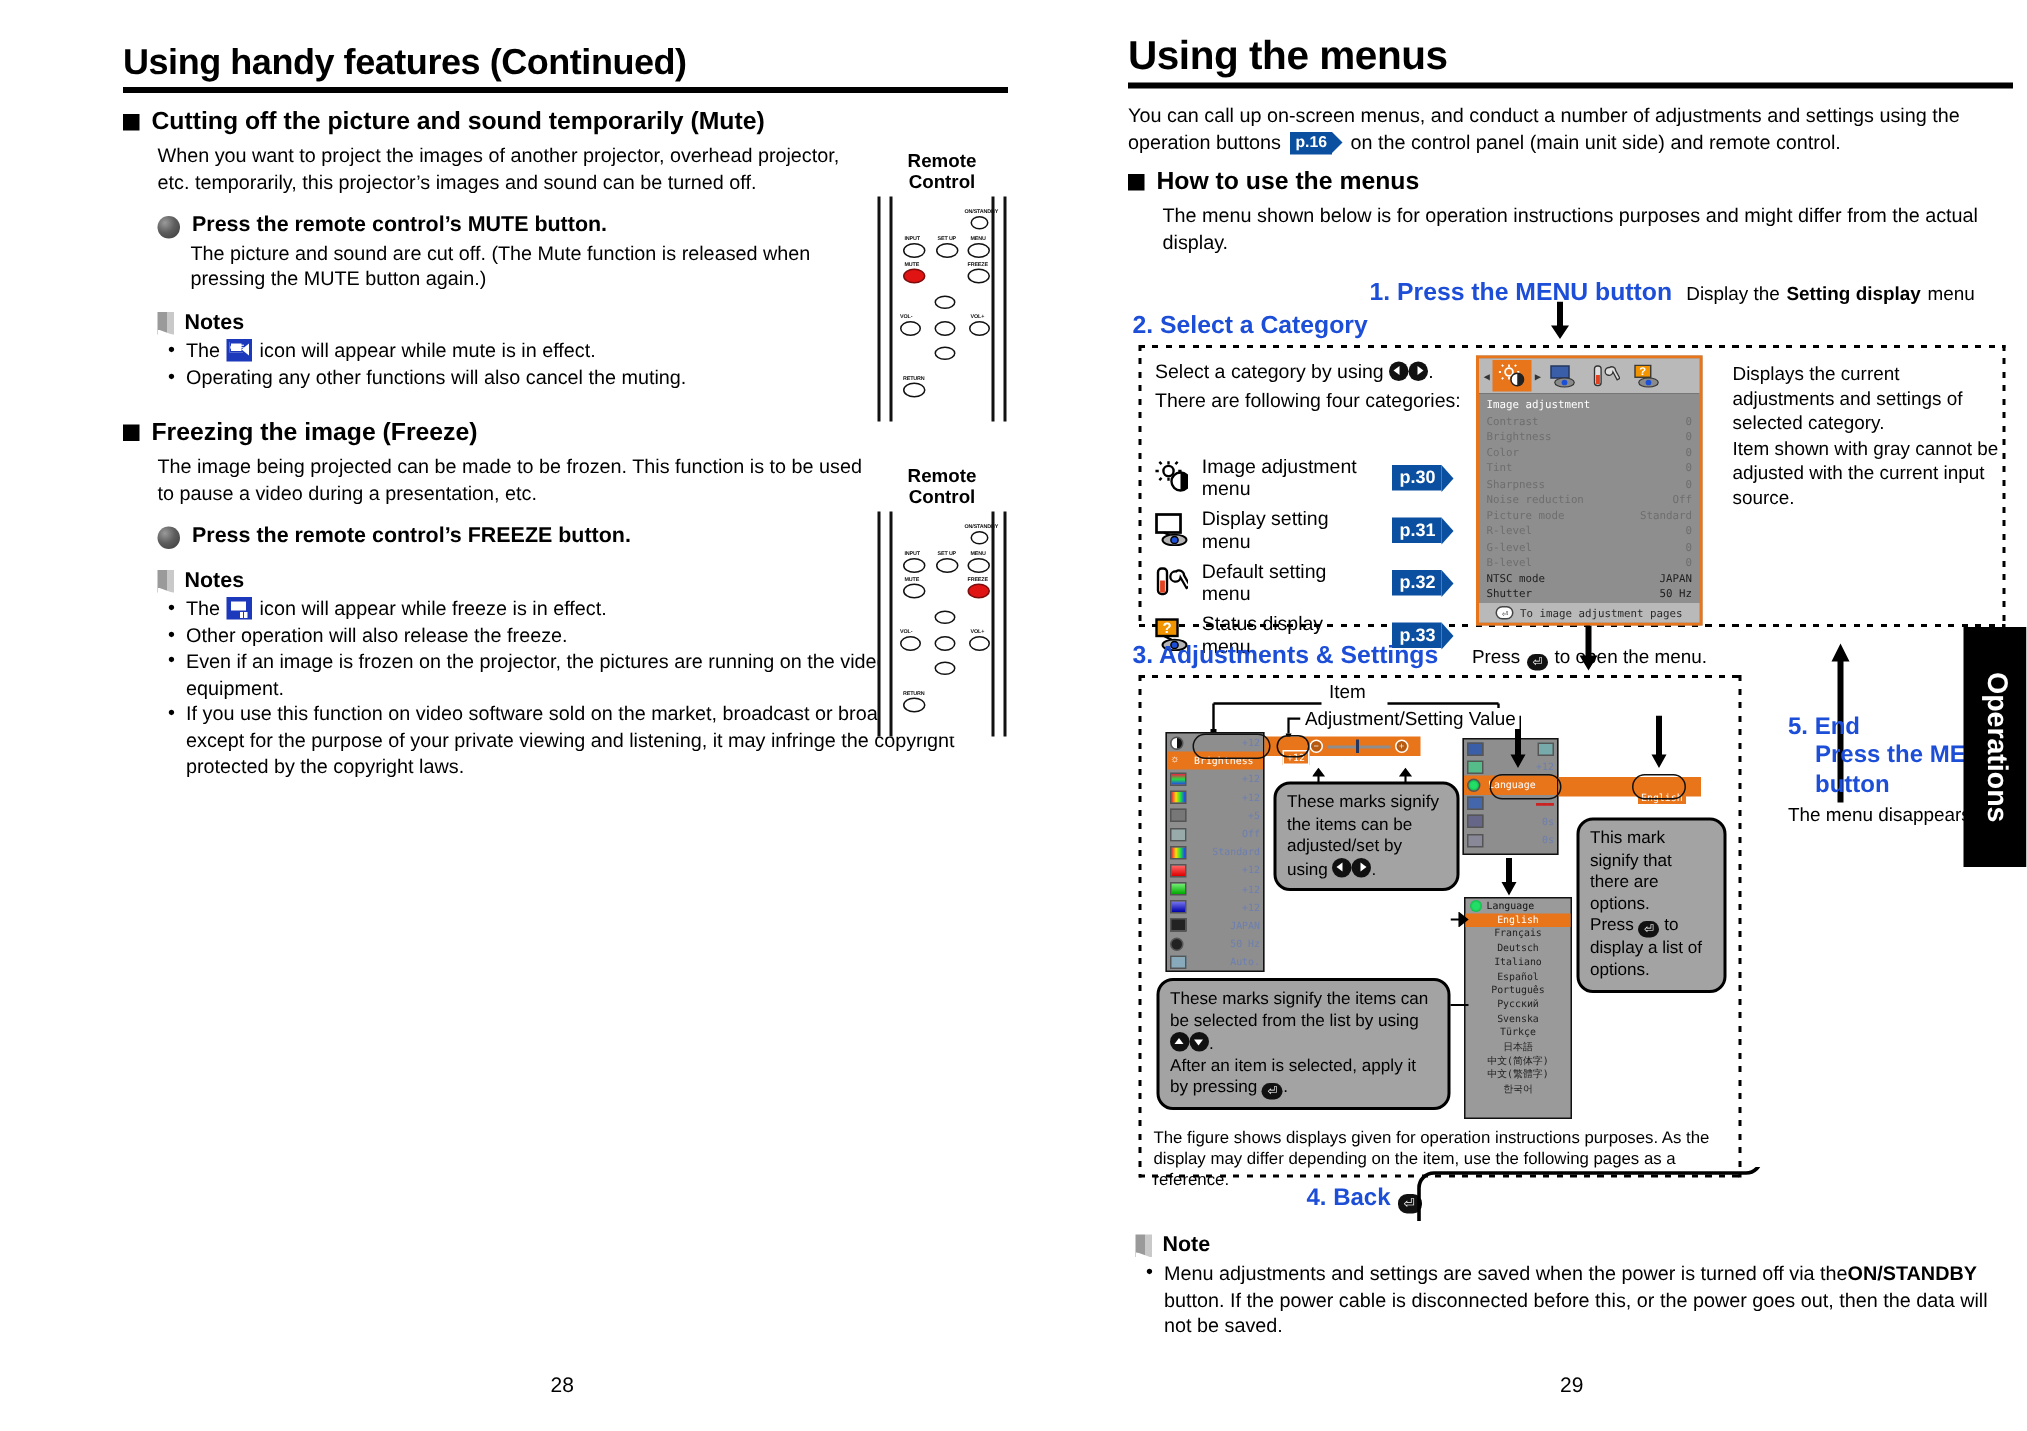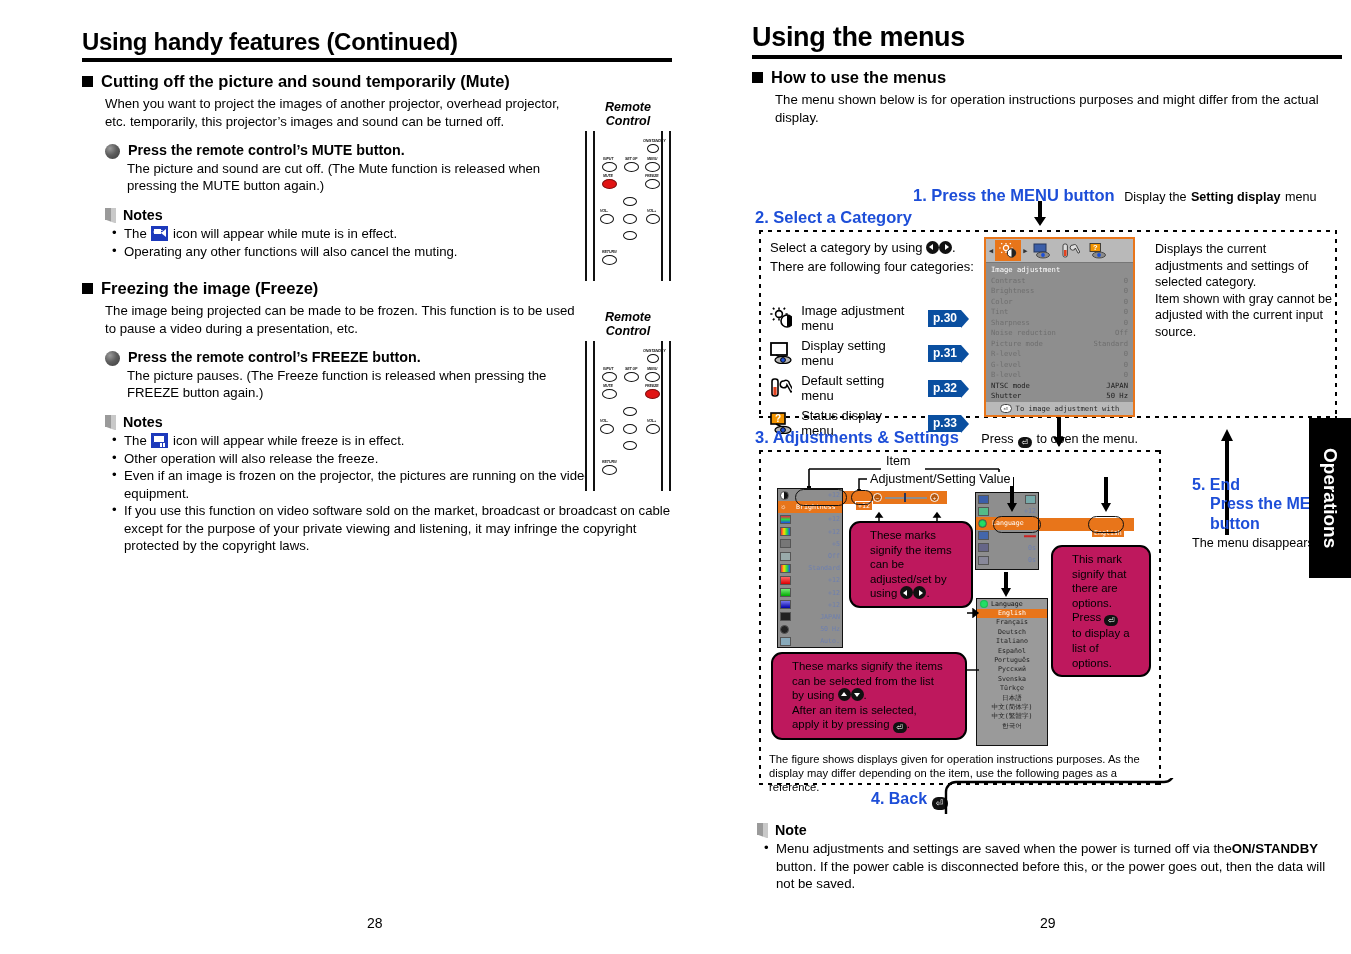--- a/index.html
+++ b/index.html
@@ -69,21 +69,21 @@
   .osd-ico .scr { position:absolute; left:2px; top:2px; width:9px; height:7px;
     background:#fff; border:1px solid #1c39bb; }
   .osd-ico .spk { position:absolute; right:2px; top:3px; width:0;height:0;
     border-top:4px solid transparent;border-bottom:4px solid transparent;border-right:5px solid #fff;}
   .osd-ico .off { position:absolute; left:2px; bottom:0px; font-size:5px; color:#fff; font-weight:bold; letter-spacing:-0.3px;}
   .osd-ico.freeze .scr { width:12px; height:8px; left:2px; top:2px; border-radius:1px;}
   .osd-ico.freeze .bar { position:absolute; right:3px; bottom:1px; width:5px;height:4px;
      background:linear-gradient(90deg,#fff 0 40%, transparent 40% 60%, #fff 60% 100%); }
 
   
-  .remote-wrap { position:absolute;font-style:italic; }
+  .remote-wrap { position:absolute; }
   .remote-label { font-size:12.5px; font-weight:bold; line-height:14px; text-align:center; width:86px;}
   .remote {
     width:86px; height:150px; margin-top:3px; position:relative;
     border-left:2px solid #111; border-right:2px solid #111;
     background:#fff;
   }
   .remote:before, .remote:after{
     content:""; position:absolute; top:0; bottom:0; width:2px; background:#111;
   }
   .remote:before{ left:6px; } .remote:after{ right:6px; }
@@ -145,22 +145,22 @@
     display:inline-block; width:12px;height:9px;border-radius:5px;background:#111;color:#fff;
     font-size:7px;line-height:9px;text-align:center; vertical-align:-1px;
   }
   .entW { background:#fff; color:#111; border:1px solid #444;}
 
   .cat-row { display:flex; align-items:center; gap:9px; margin-top:5px; }
   .cat-name { font-size:13px; font-weight:bold; }
   .cat-name span { font-weight:normal; }
 
   .callout {
-    border:2px solid #000; border-radius:11px; background:#be185d;
-    font-size:11.4px; line-height:14.6px; padding:5px 19px; position:absolute;
+    border:2px solid #000; border-radius:11px; background:#a3a3a3;
+    font-size:11.4px; line-height:14.6px; padding:5px 7px; position:absolute;
   }
 
   .opsTab {
     position:absolute; right:0; top:418px; width:42px; height:160px; background:#000;
     color:#fff; font-size:19px; font-weight:bold;
     display:flex; align-items:center; justify-content:center;
   }
   .opsTab span { writing-mode:vertical-rl; }
 
   .pgno { position:absolute; font-size:14px; }
@@ -238,21 +238,20 @@
     <div class="sec-head" style="margin-top:19px">
       <span class="sq"></span>
       <span>Freezing the image (Freeze)</span>
     </div>
     <div class="body-txt indent" style="width:470px">The image being projected can be made to be frozen. This function is to be used to pause a video during a presentation, etc.</div>
 
     <div class="step">
       <span class="ball"></span>
       <span class="step-title">Press the remote control’s FREEZE button.</span>
     </div>
-    <div class="step-body" style="width:465px">The picture pauses. (The Freeze function is released when pressing the FREEZE button again.)</div>
 
     <div class="notes-head">
       <span class="note-flag"></span>
       <span class="notes-title">Notes</span>
     </div>
     <ul class="notes" style="width:568px">
       <li>
         <span>The</span>
         <span class="osd-ico freeze">
           <span class="scr"></span><span class="bar"></span>
@@ -318,20 +317,25 @@
       <span class="rbtn" style="left:15px; top:124px; width:15px;height:10px;"></span>
     </div>
   </div>
 
   <div class="pgno" style="left:330px; top:915px;">28</div>
 
   <div class="col-right">
     <div class="page-title" style="font-size:27px">Using the menus</div>
     <div class="title-rule-r"></div>
 
+    <div class="lead" style="width:588px">
+      <span>You can call up on-screen menus, and conduct a number of adjustments and settings using the operation buttons</span>
+      <span class="pbadge">p.16</span>
+      <span>on the control panel (main unit side) and remote control.</span>
+    </div>
 
     <div class="sec-head" style="margin-top:9px">
       <span class="sq"></span>
       <span>How to use the menus</span>
     </div>
     <div class="body-txt indent" style="width:560px">The menu shown below is for operation instructions purposes and might differ from the actual display.</div>
   </div>
 
   <div style="position:absolute; left:876px; top:186px;">
     <span class="stepnum" style="font-size:16.5px">1. Press the MENU button</span>
@@ -510,21 +514,21 @@
           <span>Shutter</span>
           <span>50 Hz</span>
         </div>
       <div class="osd-row on">
           <span>White balance</span>
           <span>Auto.</span>
         </div>
     </div>
     <div class="osd-foot" style="position:absolute;bottom:0;left:0;right:0;">
       <span class="ent entW">⏎</span>
-      <span>To image adjustment with</span>
+      <span>To image adjustment pages</span>
     </div>
   </div>
 
   <div style="position:absolute;left:1118px;top:241px;width:180px;font-size:12.6px;line-height:16.5px;white-space:pre-line">Displays the current adjustments and settings of selected category.
 Item shown with gray cannot be adjusted with the current input source.</div>
 
   <svg width="16" height="32" style="position:absolute;left:1014px;top:417px">
     <path d="M6 0 h4 v20 h4 l-6 10 l-6 -10 h4 z" fill="#000"></path>
   </svg>
 

